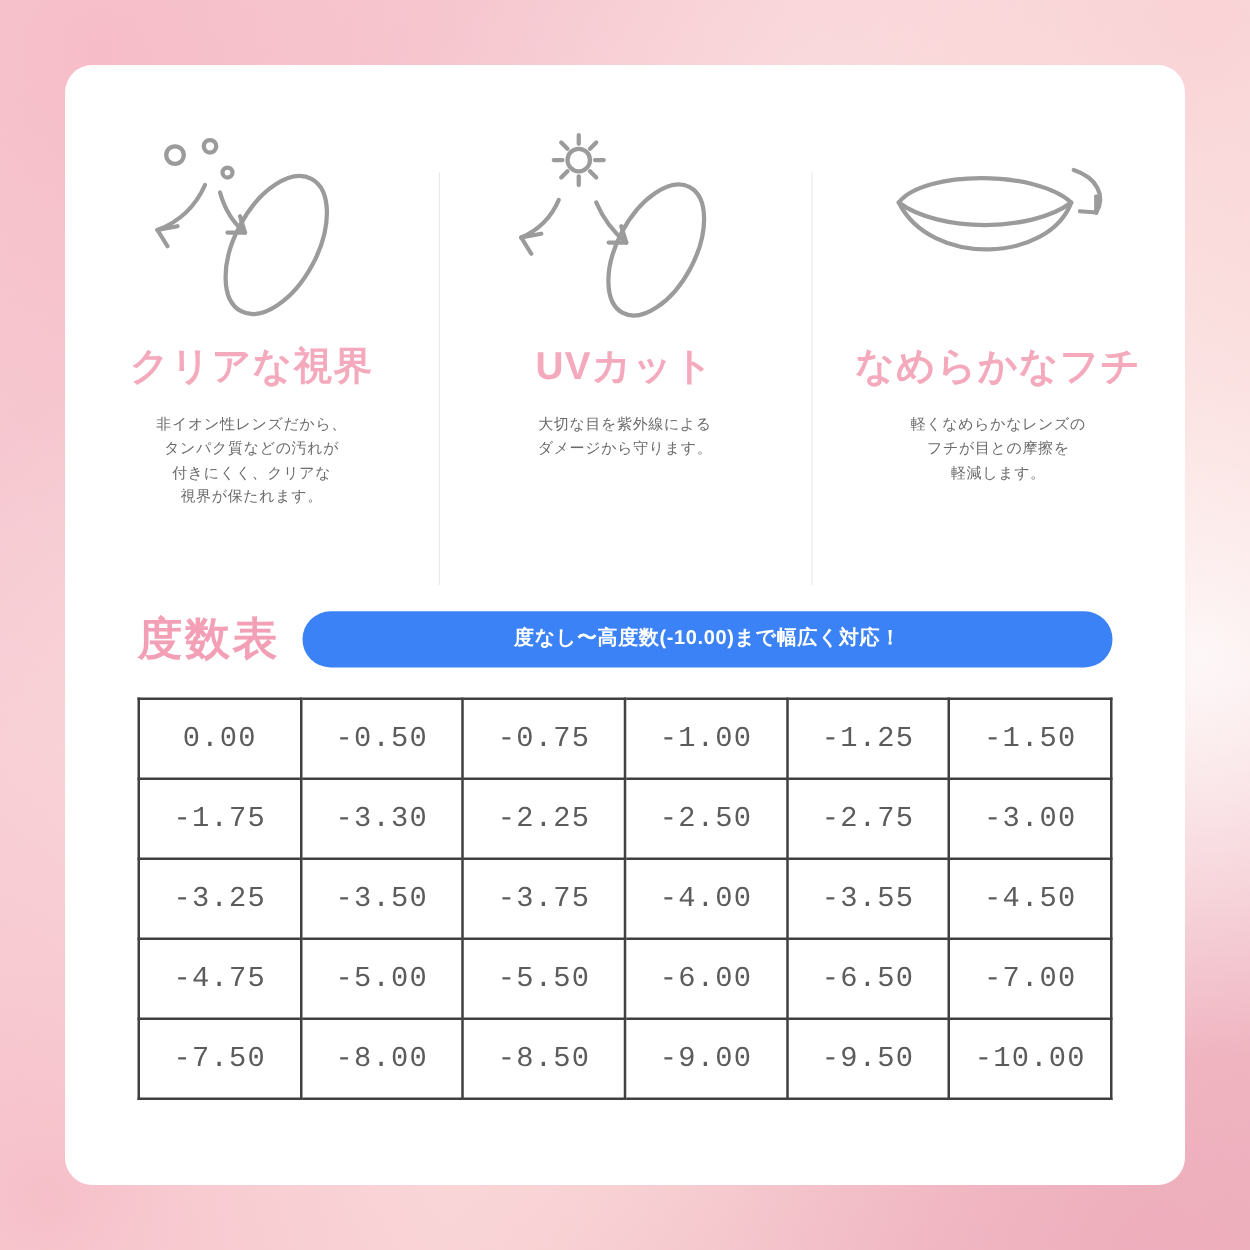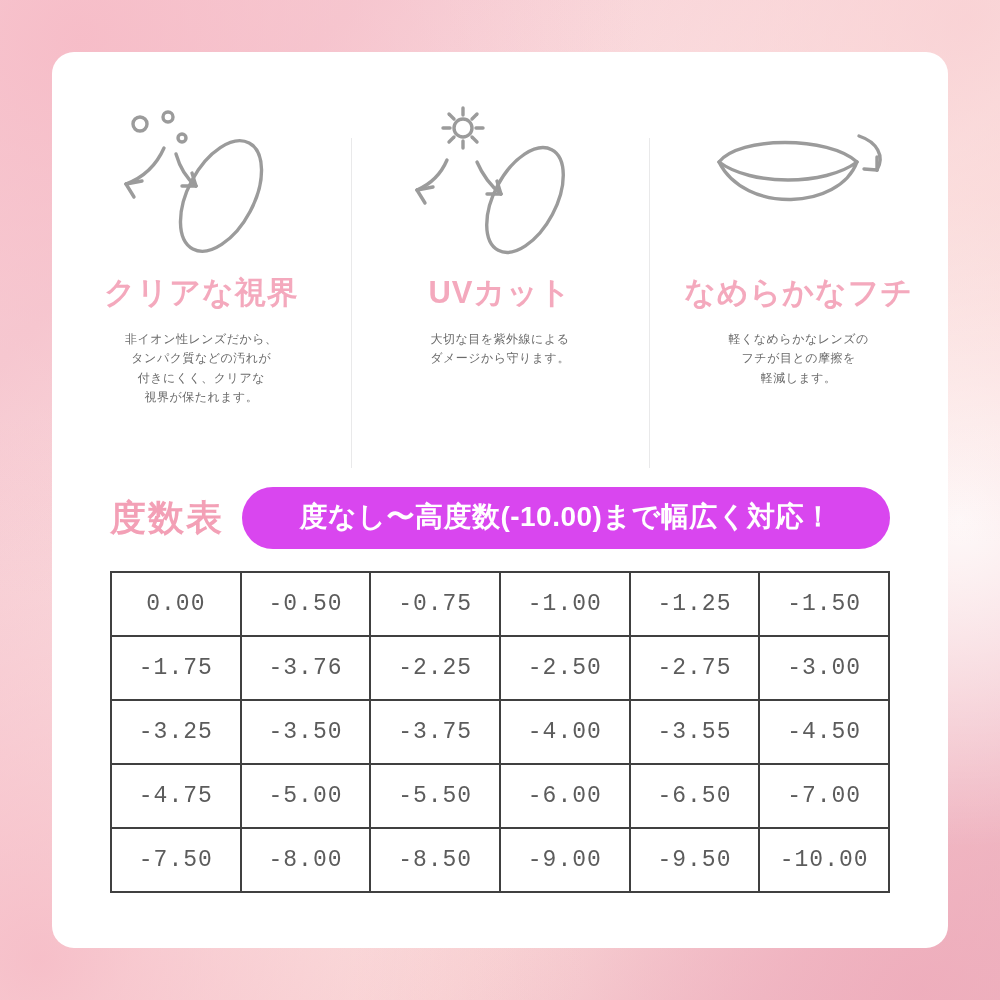--- a/index.html
+++ b/index.html
@@ -104,23 +104,23 @@
   }
   .power-title {
     color: #f3a0b6;
     font-size: 36px;
     font-weight: bold;
     letter-spacing: 2px;
     white-space: nowrap;
   }
   .power-badge {
     flex: 1 1 auto;
-    background: #d946ef;
+    background: #3b82f6;
     color: #ffffff;
-    font-size: 28px;
+    font-size: 16px;
     font-weight: bold;
     letter-spacing: 0.5px;
     border-radius: 999px;
     padding: 11px 0 13px;
     text-align: center;
     white-space: nowrap;
   }
   table.power-table {
     width: 100%;
     border-collapse: collapse;
@@ -225,21 +225,21 @@
         <tr>
           <td>0.00</td>
           <td>-0.50</td>
           <td>-0.75</td>
           <td>-1.00</td>
           <td>-1.25</td>
           <td>-1.50</td>
         </tr>
         <tr>
           <td>-1.75</td>
-          <td>-3.76</td>
+          <td>-3.30</td>
           <td>-2.25</td>
           <td>-2.50</td>
           <td>-2.75</td>
           <td>-3.00</td>
         </tr>
         <tr>
           <td>-3.25</td>
           <td>-3.50</td>
           <td>-3.75</td>
           <td>-4.00</td>

